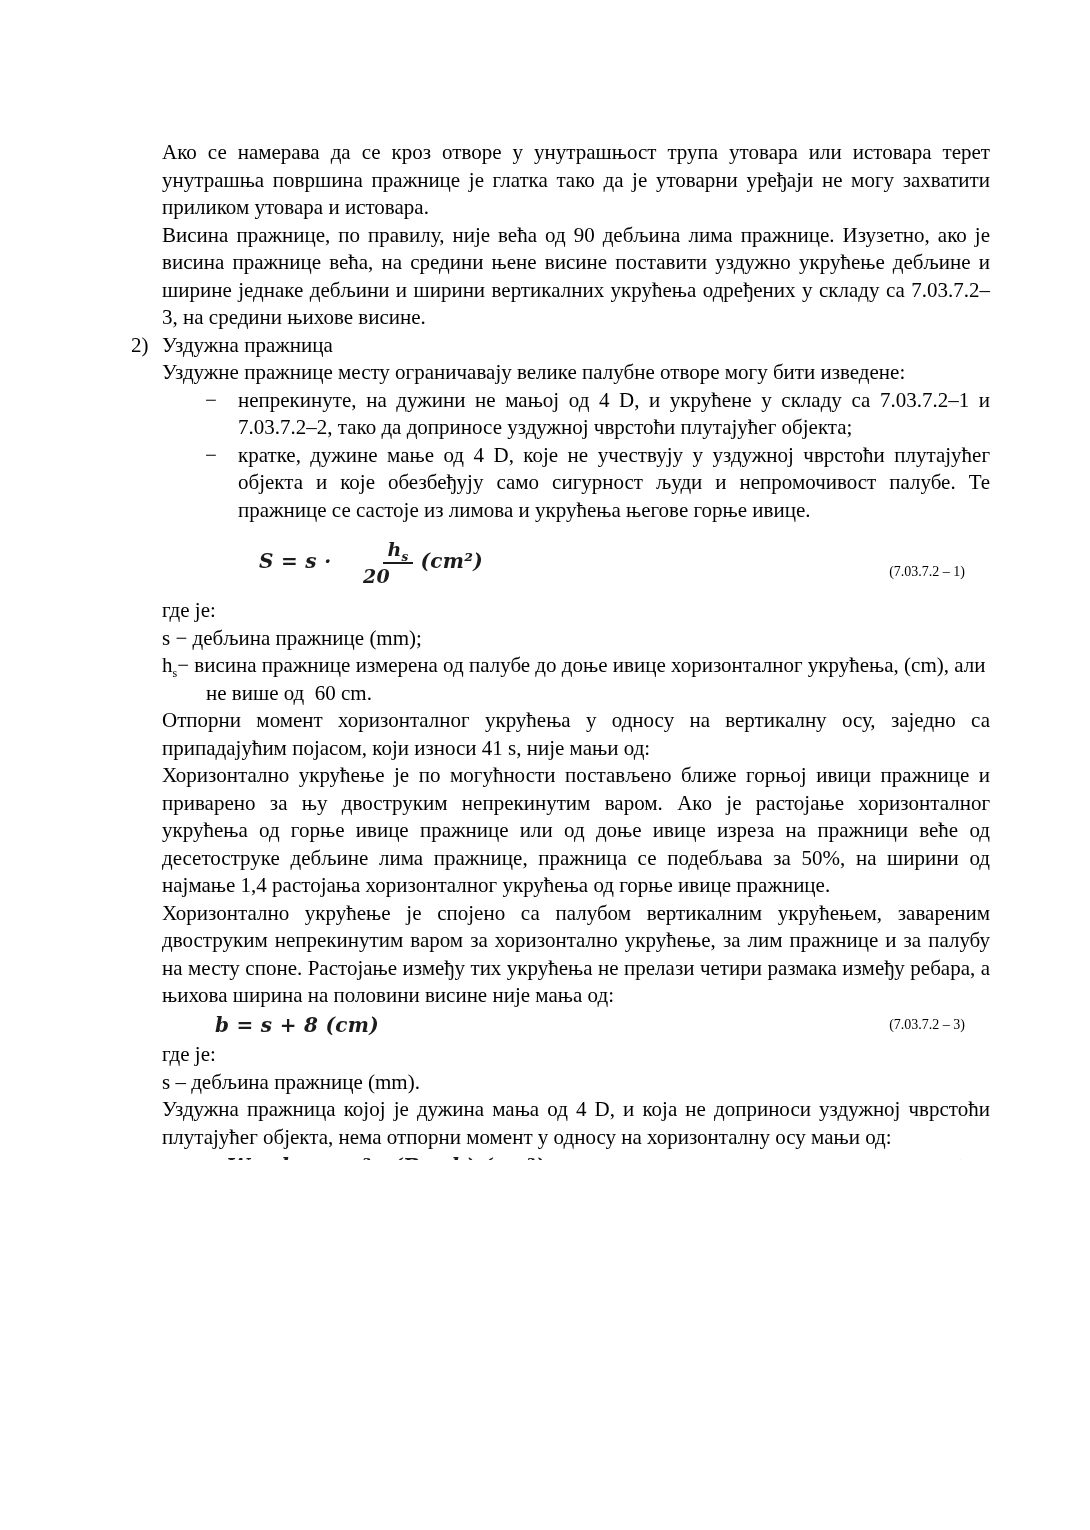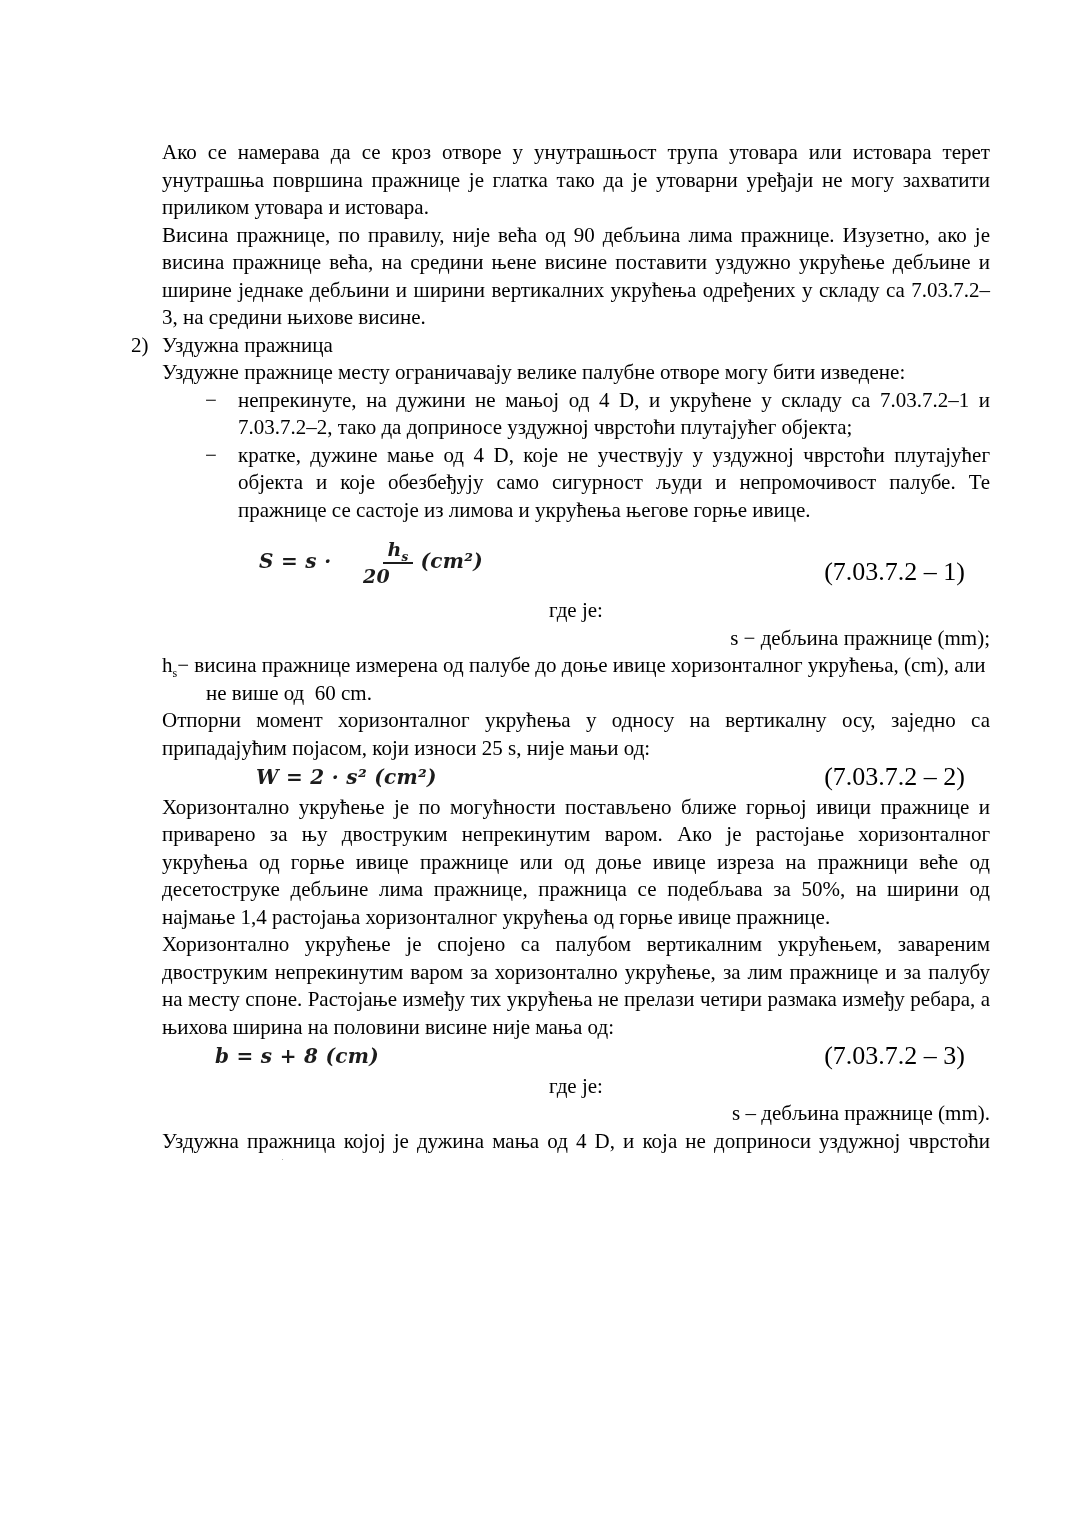--- a/index.html
+++ b/index.html
@@ -23,22 +23,22 @@
   }
   .doc p { margin: 0; }
 
   .numbered { display: flex; margin-left: -31px; text-align: left; }
   .num-marker { flex: 0 0 31px; }
 
   .dash-item { display: flex; margin-left: 43px; }
   .dash-marker { flex: 0 0 33px; text-align: left; }
   .dash-body { flex: 1; text-align: justify; }
 
-  .where { margin-left: 55px; text-align: center; }
-  .def { margin-left: 97px; text-align: right; }
+  .where { margin-left: 55px; text-align: left; }
+  .def { margin-left: 97px; text-align: left; }
   .def-hang { margin-left: 97px; padding-left: 44px; text-indent: -44px; text-align: left; }
   .def-hang .def-text { }
 
   .formula-row { position: relative; text-align: left; }
   .formula {
     font-family: "DejaVu Serif", serif;
     font-style: italic;
     font-weight: bold;
     font-size: 20px;
     color: #1c1c1c;
@@ -59,21 +59,21 @@
   .f3 .formula { margin-left: 53px; }
   .f4 .formula { margin-left: 65px; }
 
   .eqno {
     position: absolute;
     right: 25px;
     bottom: 1px;
     font-family: "Liberation Serif", serif;
     font-style: normal;
     font-weight: normal;
-    font-size: 26px;
+    font-size: 14px;
     color: #000000;
     letter-spacing: 0;
   }
 </style>
 </head>
 <body>
 
 <div class="page">
   <div class="doc">
 
@@ -108,26 +108,22 @@
         </span>
         <span class="post">(cm²)</span>
       </span>
       <span class="eqno">(7.03.7.2 – 1)</span>
     </div>
 
     <p class="where">где је:</p>
     <p class="def">s − дебљина пражнице (mm);</p>
     <p class="def-hang"><span>h</span><sub>s</sub><span class="def-text">− висина пражнице измерена од палубе до доње ивице хоризонталног укрућења, (cm), али не више од&nbsp; 60 cm.</span></p>
 
-    <p>Отпорни момент хоризонталног укрућења у односу на вертикалну осу, заједно са припадајућим појасом, који износи 25 s, није мањи од:</p>
+    <p>Отпорни момент хоризонталног укрућења у односу на вертикалну осу, заједно са припадајућим појасом, који износи 41 s, није мањи од:</p>
 
-    <div class="formula-row f-row f2">
-      <span class="formula">W = 2 · s² (cm²)</span>
-      <span class="eqno">(7.03.7.2 – 2)</span>
-    </div>
 
     <p>Хоризонтално укрућење је по могућности постављено ближе горњој ивици пражнице и приварено за њу двоструким непрекинутим варом. Ако је растојање хоризонталног укрућења од горње ивице пражнице или од доње ивице изреза на пражници веће од десетоструке дебљине лима пражнице, пражница се подебљава за 50%, на ширини од најмање 1,4 растојања хоризонталног укрућења од горње ивице пражнице.</p>
 
 
     <p>Хоризонтално укрућење је спојено са палубом вертикалним укрућењем, завареним двоструким непрекинутим варом за хоризонтално укрућење, за лим пражнице и за палубу на месту споне. Растојање између тих укрућења не прелази четири размака између ребара, а њихова ширина на половини висине није мања од:</p>
 
     <div class="formula-row f-row f3">
       <span class="formula">b = s + 8 (cm)</span>
       <span class="eqno">(7.03.7.2 – 3)</span>
     </div>

